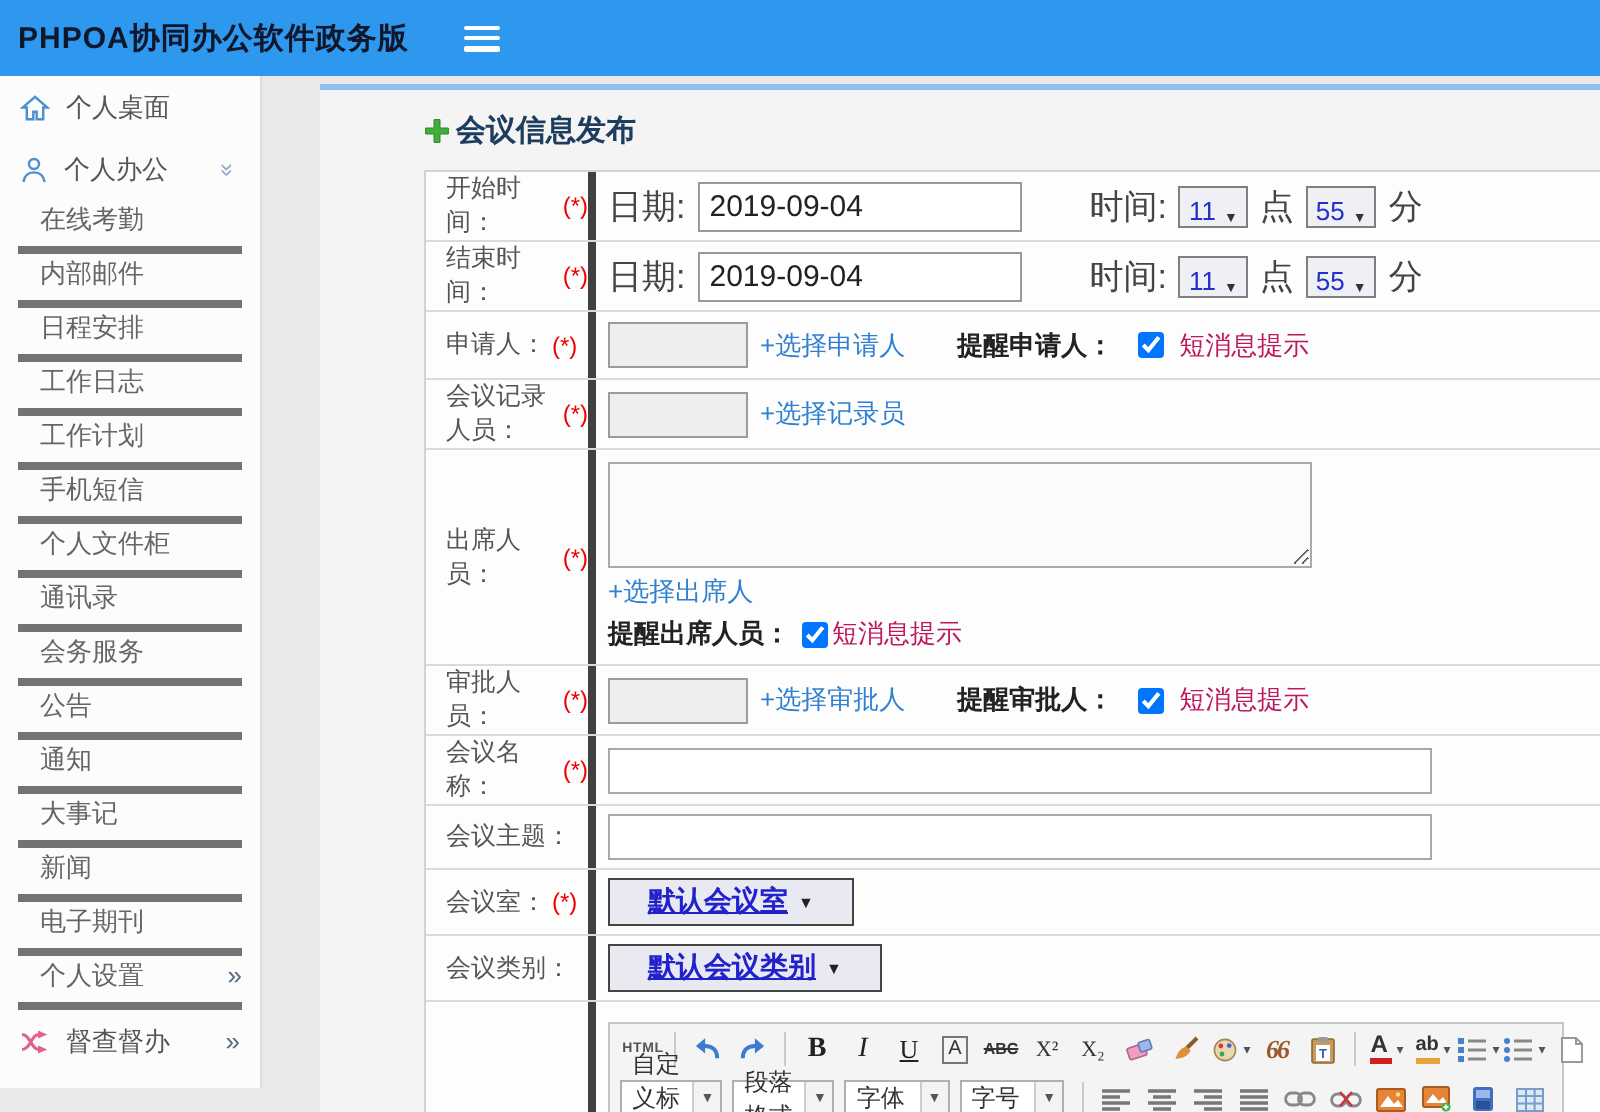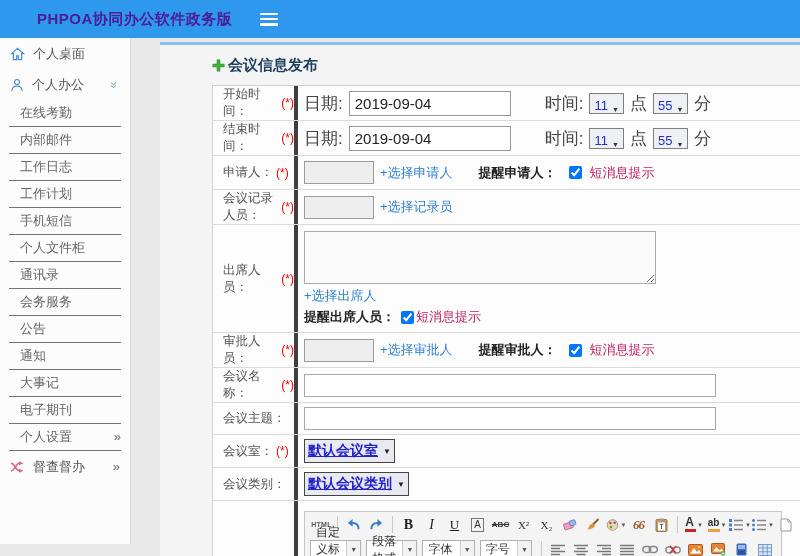--- a/index.html
+++ b/index.html
@@ -2,32 +2,32 @@
 <html><head>
 <meta charset="utf-8">
 <style>
   * { margin:0; padding:0; box-sizing:border-box; }
   html,body { width:800px; height:556px; }
   body { font-family:"Liberation Sans", sans-serif; font-size:13px; color:#333; }
   #screen { position:relative; width:800px; height:556px; overflow:hidden; background:#e9e9e9; }
 
   
   .topbar { position:absolute; left:0; top:0; width:800px; height:38px; background:#2e97ee; display:flex; align-items:center; }
-  .topbar .brand { color:#4c1d95; font-size:15px; font-weight:bold; padding-left:9px; letter-spacing:0.5px;margin-left:28px; }
+  .topbar .brand { color:#0f172a; font-size:15px; font-weight:bold; padding-left:9px; letter-spacing:0.5px; }
   .hamburger { margin-left:28px; width:18px; height:13px; display:flex; flex-direction:column; justify-content:space-between; cursor:pointer; }
   .hamburger span { display:block; height:2.6px; background:#fff; border-radius:1px; }
 
   
   .sidebar { position:absolute; left:0; top:38px; width:131px; bottom:12px; background:#fcfcfc; border-right:1px solid #dcdcdc; }
   .side-top { display:flex; align-items:center; gap:8px; height:31px; padding:0 10px; color:#555; font-size:13px; cursor:pointer; }
   .side-top .grow { flex:1; }
   .chev-dd { color:#8fa9c6; font-size:12px; transform:rotate(90deg); display:inline-block; width:12px; text-align:center; }
   .chev-r { color:#5a6b7d; font-size:13px; }
   .side-sub { list-style:none; }
-  .side-sub li { height:27px; line-height:26px; margin:0 9px; padding-left:11px; border-bottom:1px solid #737373; color:#666; font-size:13px; cursor:pointer; display:flex; align-items:flex-start; }
+  .side-sub li { height:27px; line-height:26px; margin:0 9px; padding-left:11px; border-bottom:4px solid #737373; color:#666; font-size:13px; cursor:pointer; display:flex; align-items:flex-end; }
   .side-sub li .grow { flex:1; }
 
   
   .panel { position:absolute; left:160px; top:42px; width:700px; bottom:-40px; background:#f4f4f4; border-top:3px solid #8cc0ee; }
   .panel-title { height:40px; display:flex; align-items:center; padding-left:52px; }
   .panel-title .ttl { font-size:15px; font-weight:bold; color:#1c3d5e; margin-left:3px; }
 
   
   .ftable { margin-left:52px; width:645px; background:#fdfdfd; border:1px solid #d2d2d2; border-bottom:none; }
   .frow { display:flex; border-bottom:1px solid #dadada; align-items:stretch; }
@@ -43,21 +43,21 @@
   .time-sel { display:inline-flex; align-items:flex-end; gap:4px; border:1px solid #7f7f7f; background:#eef0f6; height:21px; padding:0 4px; cursor:pointer; }
   .time-sel .val { color:#2230c8; font-size:13px; }
   .time-sel .arr { font-size:7px; color:#333; }
   .mini-input { width:70px; height:23px; border:1px solid #9b9b9b; background:#eeeeee; padding:0 4px; font-size:13px; }
   .sel-link { color:#2f80d0; font-size:13px; text-decoration:none; cursor:pointer; }
   .gap18 { width:14px; }
   .chk { width:13px; height:13px; margin:0 2px 0 6px; }
   .sms { color:#be185d; font-size:13px; }
   .attendee-area { width:352px; height:53px; border:1px solid #aaa; background:#fbfbfb; resize:both; }
   .wide-input { width:412px; height:23px; border:1px solid #a8a8a8; background:#fff; padding:0 5px; font-size:13px; }
-  .room-sel { display:inline-flex; align-items:center; gap:5px; border:1px solid #444; background:#e9e9f2; padding:2px 3px; cursor:pointer; }
+  .room-sel { display:inline-flex; align-items:center; gap:5px; border:1px solid #444; background:#e9e9f2; padding:2px 19px; cursor:pointer; }
   .room-sel .val { color:#2222cc; font-size:14px; font-weight:bold; text-decoration:underline; }
   .room-sel .arr { font-size:8px; color:#222; }
 
   
   .editor { width:478px; border:1px solid #c6c6c6; background:#f4f4f4; margin-top:4px; }
   .tb-row { display:flex; align-items:center; padding:2px 5px; flex-wrap:nowrap; }
   .tbtn { min-width:23px; height:21px; display:flex; align-items:center; justify-content:center; border-radius:2px; cursor:pointer; position:relative; }
   .tsep { width:1px; height:17px; background:#c9c9c9; margin:0 4px; flex-shrink:0; }
   .g-html { font-size:7px; font-weight:bold; color:#555; letter-spacing:0.3px; }
   .g-b { font-family:"Liberation Serif",serif; font-weight:bold; font-size:14px; color:#222; }
@@ -107,20 +107,23 @@
       <span class="chev-dd">»</span>
     </div>
     <ul class="side-sub">
       <li>
           <span class="grow">在线考勤</span>
         </li>
       <li>
           <span class="grow">内部邮件</span>
         </li>
       <li>
+          <span class="grow">日程安排</span>
+        </li>
+      <li>
           <span class="grow">工作日志</span>
         </li>
       <li>
           <span class="grow">工作计划</span>
         </li>
       <li>
           <span class="grow">手机短信</span>
         </li>
       <li>
           <span class="grow">个人文件柜</span>
@@ -132,20 +135,23 @@
           <span class="grow">会务服务</span>
         </li>
       <li>
           <span class="grow">公告</span>
         </li>
       <li>
           <span class="grow">通知</span>
         </li>
       <li>
           <span class="grow">大事记</span>
+        </li>
+      <li>
+          <span class="grow">新闻</span>
         </li>
       <li>
           <span class="grow">电子期刊</span>
         </li>
       <li>
         <span class="grow">个人设置</span>
         <span class="chev-r">»</span>
       </li>
     </ul>
     <div class="side-top">

